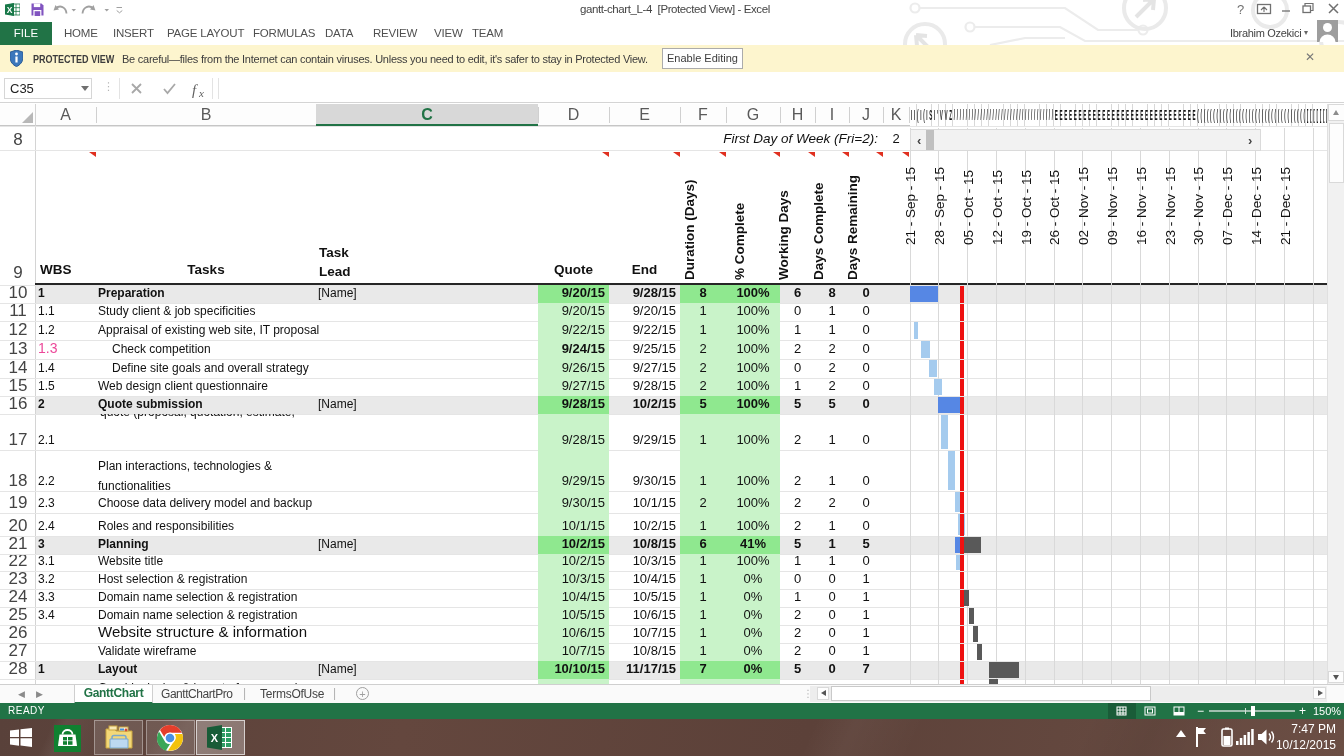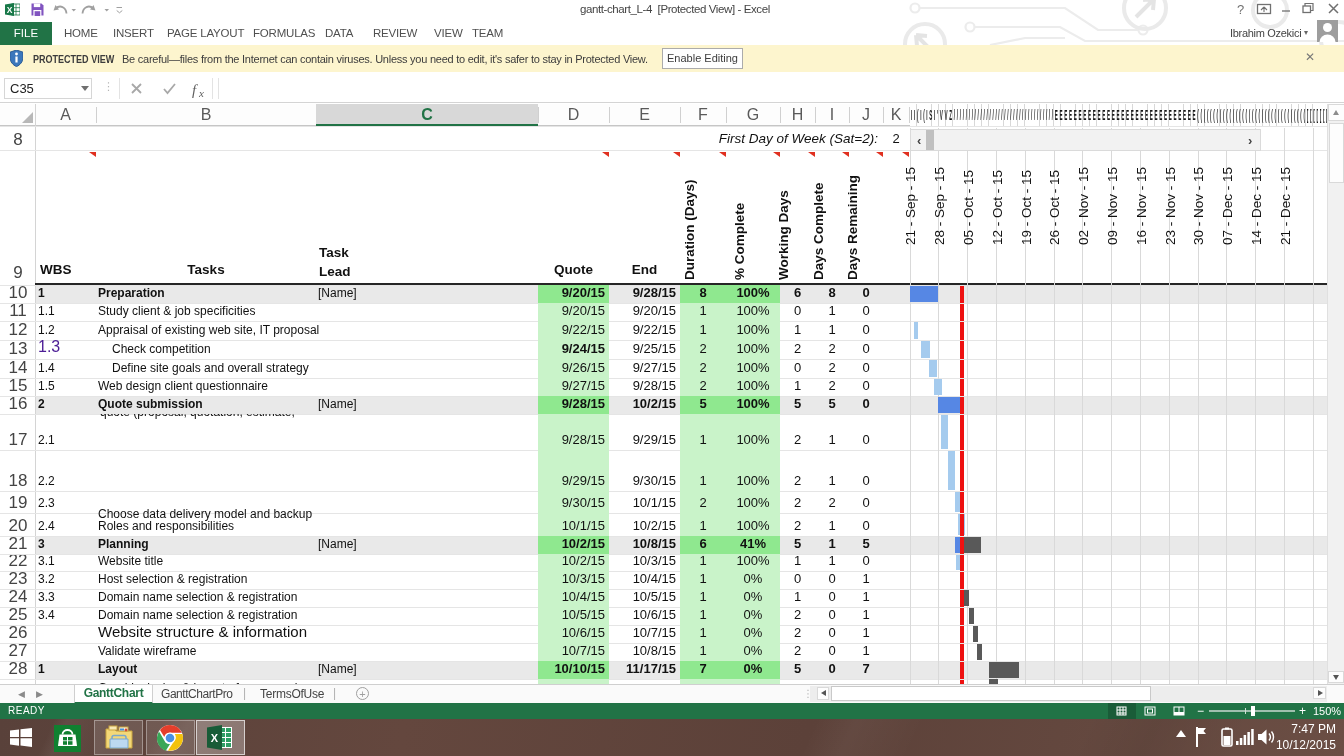--- a/index.html
+++ b/index.html
@@ -207,21 +207,21 @@
 <div class="a" style="left:1053.5px;top:24px;width:1px;height:556px;background:#d9d9d9;"></div>
 <div class="a" style="left:1082.3px;top:24px;width:1px;height:556px;background:#d9d9d9;"></div>
 <div class="a" style="left:1111.1px;top:24px;width:1px;height:556px;background:#d9d9d9;"></div>
 <div class="a" style="left:1139.9px;top:24px;width:1px;height:556px;background:#d9d9d9;"></div>
 <div class="a" style="left:1168.7px;top:24px;width:1px;height:556px;background:#d9d9d9;"></div>
 <div class="a" style="left:1197.5px;top:24px;width:1px;height:556px;background:#d9d9d9;"></div>
 <div class="a" style="left:1226.3px;top:24px;width:1px;height:556px;background:#d9d9d9;"></div>
 <div class="a" style="left:1255.1px;top:24px;width:1px;height:556px;background:#d9d9d9;"></div>
 <div class="a" style="left:1283.9px;top:24px;width:1px;height:556px;background:#d9d9d9;"></div>
 <div class="a" style="left:1312.7px;top:24px;width:1px;height:556px;background:#d9d9d9;"></div>
-<div class="a i" style="left:560px;top:27px;width:318px;text-align:right;font-size:13.5px;color:#111;">First Day of Week (Sat=2):</div>
+<div class="a i" style="left:560px;top:27px;width:318px;text-align:right;font-size:13.5px;color:#111;">First Day of Week (Fri=2):</div>
 <div class="a" style="left:883px;top:27px;width:26px;text-align:center;font-size:13px;color:#111;">2</div>
 <div class="a" style="left:910px;top:25px;width:351px;height:22px;background:#f2f2f2;border:1px solid #dadada;">
 <div class="a" style="left:6px;top:3px;font-size:13px;color:#444;font-weight:bold;">‹</div>
 <div class="a" style="left:337px;top:3px;font-size:13px;color:#444;font-weight:bold;">›</div>
 <div class="a" style="left:15px;top:0px;width:8px;height:20px;background:#c0c0c0;"></div>
 </div>
 <div class="a b" style="left:37px;top:158px;width:61px;height:18px;font-size:13.5px;color:#111;text-align:left;padding-left:3px;">WBS</div>
 <div class="a b" style="left:96px;top:158px;width:220px;height:18px;font-size:13.5px;color:#111;text-align:center;">Tasks</div>
 <div class="a b" style="left:319px;top:139px;font-size:13.5px;color:#111;line-height:19px;">Task<br>Lead</div>
 <div class="a b" style="left:538px;top:158px;width:71px;height:18px;font-size:13.5px;color:#111;text-align:center;">Quote</div>
@@ -289,21 +289,21 @@
     </div>
 <div class="a" style="left:538px;top:217px;height:16px;display:flex;align-items:flex-end;font-size:13px;color:#111;justify-content:flex-end;width:67px;">9/22/15</div>
 <div class="a" style="left:609px;top:217px;height:16px;display:flex;align-items:flex-end;font-size:13px;color:#111;justify-content:flex-end;width:67px;">9/22/15</div>
 <div class="a" style="left:680px;top:217px;height:16px;display:flex;align-items:flex-end;font-size:13px;color:#111;justify-content:center;width:46px;">1</div>
 <div class="a" style="left:726px;top:217px;height:16px;display:flex;align-items:flex-end;font-size:13px;color:#111;justify-content:center;width:54px;">100%</div>
 <div class="a" style="left:780px;top:217px;height:16px;display:flex;align-items:flex-end;font-size:13px;color:#111;justify-content:center;width:35px;">1</div>
 <div class="a" style="left:815px;top:217px;height:16px;display:flex;align-items:flex-end;font-size:13px;color:#111;justify-content:center;width:34px;">1</div>
 <div class="a" style="left:849px;top:217px;height:16px;display:flex;align-items:flex-end;font-size:13px;color:#111;justify-content:center;width:34px;">0</div>
 <div class="a" style="left:538px;top:236px;width:71px;height:19px;background:#c9f3c9;"></div>
 <div class="a" style="left:680px;top:236px;width:100px;height:19px;background:#c9f3c9;"></div>
-<div class="a" style="left:38px;top:236px;height:16px;display:flex;align-items:flex-end;font-size:16px;color:#4c1d95;">1.3</div>
+<div class="a" style="left:38px;top:236px;height:16px;display:flex;align-items:flex-end;font-size:14px;color:#ec4899;">1.3</div>
 <div class="a" style="left:112px;top:236px;height:16px;display:flex;align-items:flex-end;font-size:12px;color:#111;">
       <div style="">Check competition</div>
     </div>
 <div class="a" style="left:538px;top:236px;height:16px;display:flex;align-items:flex-end;font-size:13px;color:#111;justify-content:flex-end;width:67px;font-weight:bold;">9/24/15</div>
 <div class="a" style="left:609px;top:236px;height:16px;display:flex;align-items:flex-end;font-size:13px;color:#111;justify-content:flex-end;width:67px;">9/25/15</div>
 <div class="a" style="left:680px;top:236px;height:16px;display:flex;align-items:flex-end;font-size:13px;color:#111;justify-content:center;width:46px;">2</div>
 <div class="a" style="left:726px;top:236px;height:16px;display:flex;align-items:flex-end;font-size:13px;color:#111;justify-content:center;width:54px;">100%</div>
 <div class="a" style="left:780px;top:236px;height:16px;display:flex;align-items:flex-end;font-size:13px;color:#111;justify-content:center;width:35px;">2</div>
 <div class="a" style="left:815px;top:236px;height:16px;display:flex;align-items:flex-end;font-size:13px;color:#111;justify-content:center;width:34px;">2</div>
 <div class="a" style="left:849px;top:236px;height:16px;display:flex;align-items:flex-end;font-size:13px;color:#111;justify-content:center;width:34px;">0</div>
@@ -353,31 +353,34 @@
 <div class="a" style="left:538px;top:310px;height:33px;display:flex;align-items:flex-end;font-size:13px;color:#111;justify-content:flex-end;width:67px;">9/28/15</div>
 <div class="a" style="left:609px;top:310px;height:33px;display:flex;align-items:flex-end;font-size:13px;color:#111;justify-content:flex-end;width:67px;">9/29/15</div>
 <div class="a" style="left:680px;top:310px;height:33px;display:flex;align-items:flex-end;font-size:13px;color:#111;justify-content:center;width:46px;">1</div>
 <div class="a" style="left:726px;top:310px;height:33px;display:flex;align-items:flex-end;font-size:13px;color:#111;justify-content:center;width:54px;">100%</div>
 <div class="a" style="left:780px;top:310px;height:33px;display:flex;align-items:flex-end;font-size:13px;color:#111;justify-content:center;width:35px;">2</div>
 <div class="a" style="left:815px;top:310px;height:33px;display:flex;align-items:flex-end;font-size:13px;color:#111;justify-content:center;width:34px;">1</div>
 <div class="a" style="left:849px;top:310px;height:33px;display:flex;align-items:flex-end;font-size:13px;color:#111;justify-content:center;width:34px;">0</div>
 <div class="a" style="left:538px;top:346px;width:71px;height:41px;background:#c9f3c9;"></div>
 <div class="a" style="left:680px;top:346px;width:100px;height:41px;background:#c9f3c9;"></div>
 <div class="a" style="left:38px;top:346px;height:38px;display:flex;align-items:flex-end;font-size:12px;color:#111;">2.2</div>
+<div class="a" style="left:98px;top:346px;height:38px;display:flex;align-items:flex-end;font-size:12px;color:#111;line-height:20px;">
+      <div style="margin-bottom:-8px;">Plan interactions, technologies &amp;<br>functionalities</div>
+    </div>
 <div class="a" style="left:538px;top:346px;height:38px;display:flex;align-items:flex-end;font-size:13px;color:#111;justify-content:flex-end;width:67px;">9/29/15</div>
 <div class="a" style="left:609px;top:346px;height:38px;display:flex;align-items:flex-end;font-size:13px;color:#111;justify-content:flex-end;width:67px;">9/30/15</div>
 <div class="a" style="left:680px;top:346px;height:38px;display:flex;align-items:flex-end;font-size:13px;color:#111;justify-content:center;width:46px;">1</div>
 <div class="a" style="left:726px;top:346px;height:38px;display:flex;align-items:flex-end;font-size:13px;color:#111;justify-content:center;width:54px;">100%</div>
 <div class="a" style="left:780px;top:346px;height:38px;display:flex;align-items:flex-end;font-size:13px;color:#111;justify-content:center;width:35px;">2</div>
 <div class="a" style="left:815px;top:346px;height:38px;display:flex;align-items:flex-end;font-size:13px;color:#111;justify-content:center;width:34px;">1</div>
 <div class="a" style="left:849px;top:346px;height:38px;display:flex;align-items:flex-end;font-size:13px;color:#111;justify-content:center;width:34px;">0</div>
 <div class="a" style="left:538px;top:387px;width:71px;height:22px;background:#c9f3c9;"></div>
 <div class="a" style="left:680px;top:387px;width:100px;height:22px;background:#c9f3c9;"></div>
 <div class="a" style="left:38px;top:387px;height:19px;display:flex;align-items:flex-end;font-size:12px;color:#111;">2.3</div>
-<div class="a" style="left:98px;top:387px;height:19px;display:flex;align-items:flex-end;font-size:12px;color:#111;margin-top:11px;">
+<div class="a" style="left:98px;top:387px;height:19px;display:flex;align-items:flex-end;font-size:12px;color:#111;">
       <div style="">Choose data delivery model and backup</div>
     </div>
 <div class="a" style="left:538px;top:387px;height:19px;display:flex;align-items:flex-end;font-size:13px;color:#111;justify-content:flex-end;width:67px;">9/30/15</div>
 <div class="a" style="left:609px;top:387px;height:19px;display:flex;align-items:flex-end;font-size:13px;color:#111;justify-content:flex-end;width:67px;">10/1/15</div>
 <div class="a" style="left:680px;top:387px;height:19px;display:flex;align-items:flex-end;font-size:13px;color:#111;justify-content:center;width:46px;">2</div>
 <div class="a" style="left:726px;top:387px;height:19px;display:flex;align-items:flex-end;font-size:13px;color:#111;justify-content:center;width:54px;">100%</div>
 <div class="a" style="left:780px;top:387px;height:19px;display:flex;align-items:flex-end;font-size:13px;color:#111;justify-content:center;width:35px;">2</div>
 <div class="a" style="left:815px;top:387px;height:19px;display:flex;align-items:flex-end;font-size:13px;color:#111;justify-content:center;width:34px;">2</div>
 <div class="a" style="left:849px;top:387px;height:19px;display:flex;align-items:flex-end;font-size:13px;color:#111;justify-content:center;width:34px;">0</div>
 <div class="a" style="left:538px;top:409px;width:71px;height:23px;background:#c9f3c9;"></div>

